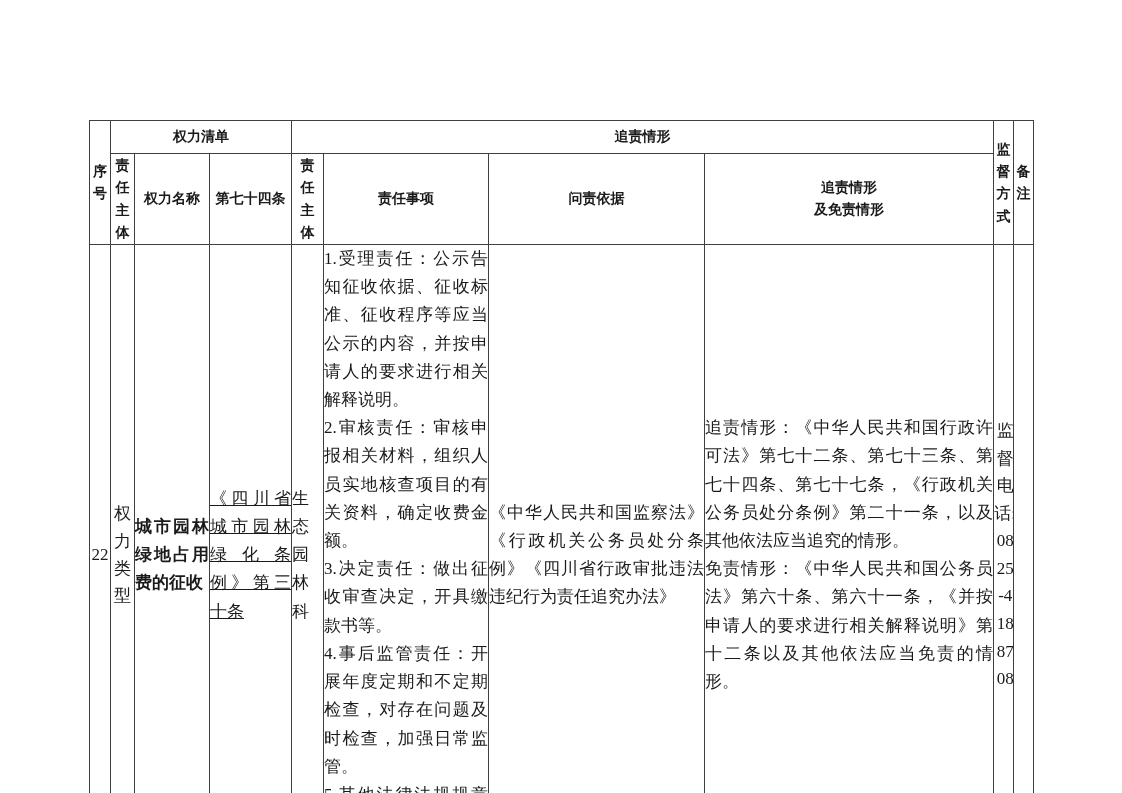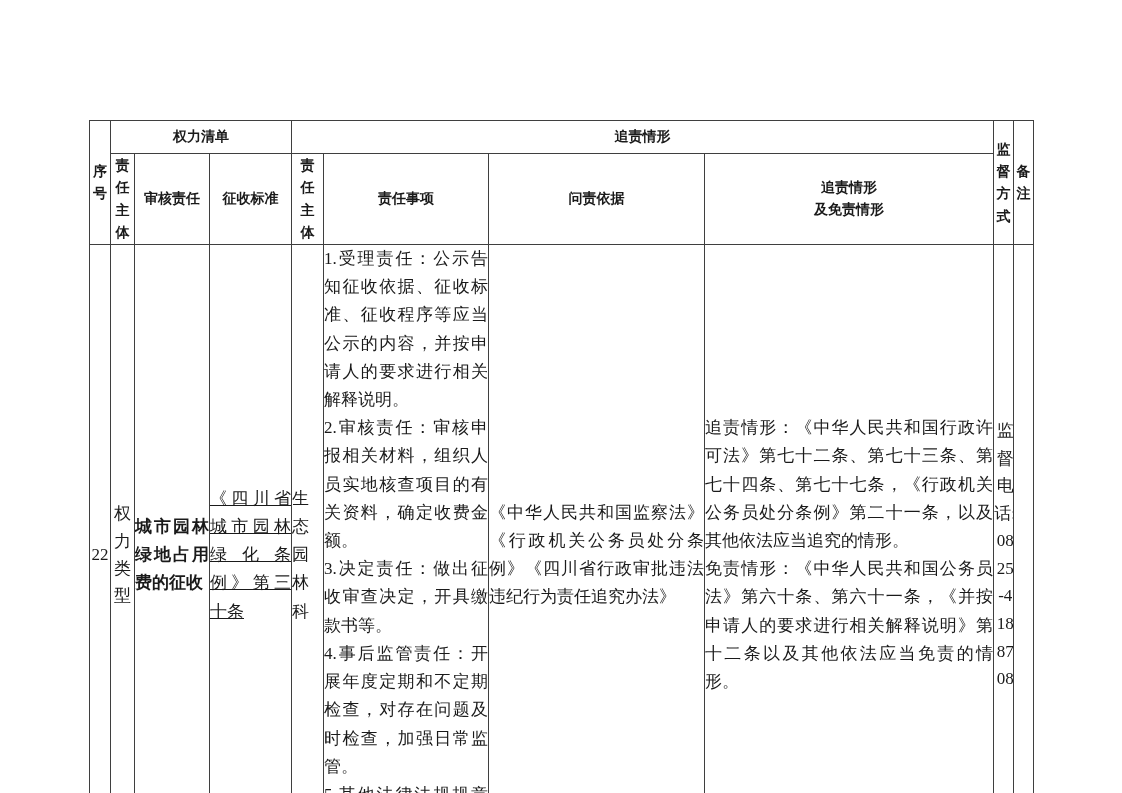--- a/index.html
+++ b/index.html
@@ -100,22 +100,22 @@
     </th>
     <th class="hd" rowspan="2">
       <span class="vspan">备注</span>
     </th>
   </tr>
 
   <tr style="height:85px">
     <th class="hd">
       <span class="vspan">责任主体</span>
     </th>
-    <th class="hd">审核责任</th>
-    <th class="hd">征收标准</th>
+    <th class="hd">权力名称</th>
+    <th class="hd">第七十四条</th>
     <th class="hd">
       <span class="vspan">责任主体</span>
     </th>
     <th class="hd">责任事项</th>
     <th class="hd">问责依据</th>
     <th class="hd pre">追责情形
 及免责情形</th>
   </tr>
 
   <tr style="height:500px">

